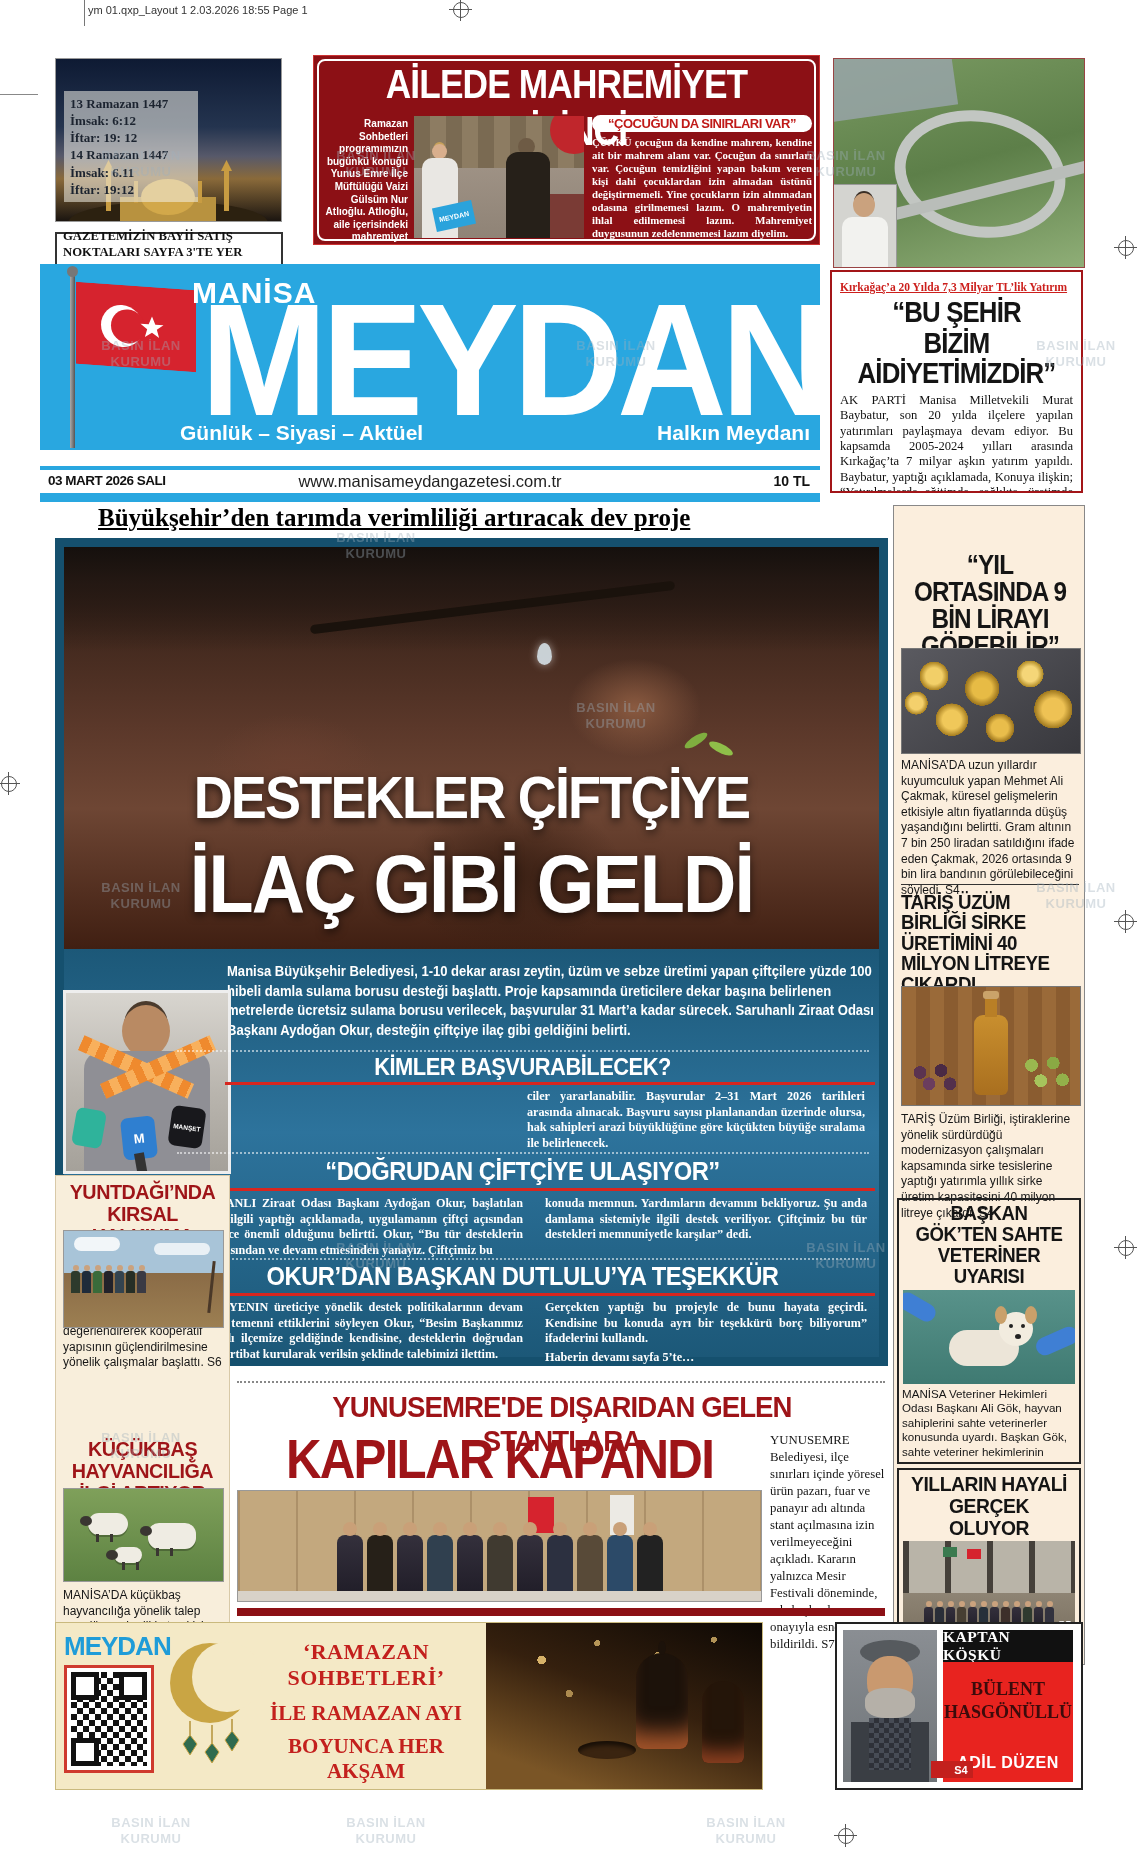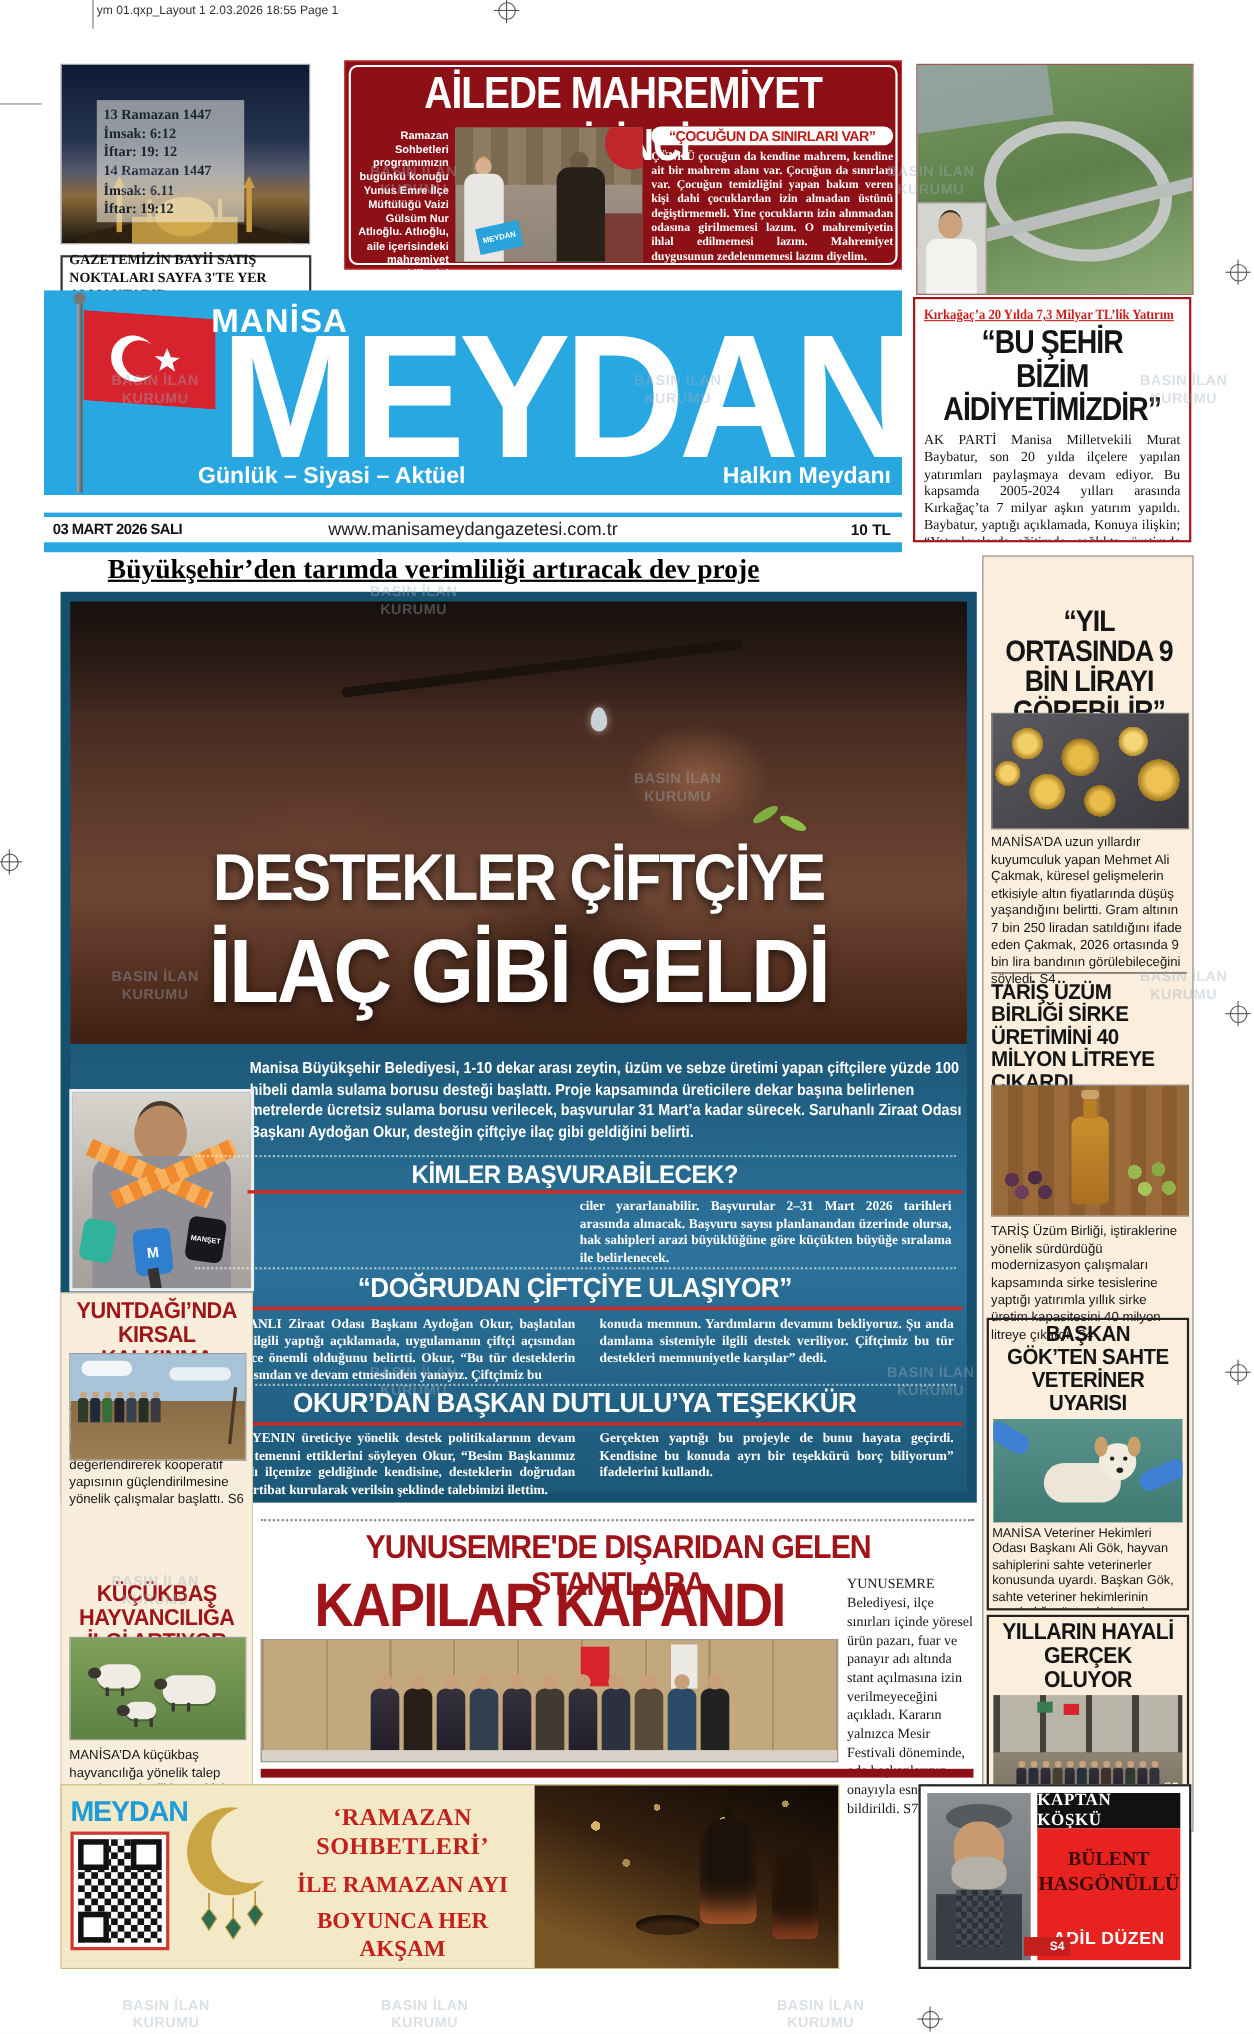--- a/index.html
+++ b/index.html
@@ -15,21 +15,21 @@
   .cross::before{content:"";position:absolute;left:6px;top:-5px;width:1px;height:23px;background:#555;}
   .cross::after{content:"";position:absolute;top:6px;left:-5px;height:1px;width:23px;background:#555;}
   
   #frame{position:absolute;left:55px;top:538px;width:833px;height:828px;background:#15506e;}
   .dotsep{position:absolute;left:122px;width:692px;border-top:2px dotted rgba(255,255,255,.55);}
   .sec-title{position:absolute;left:120px;width:695px;text-align:center;color:#fff;font-weight:700;
              font-size:23px;letter-spacing:-.5px;transform:scaleX(.95);transform-origin:center top;}
   .sec-rule{position:absolute;left:170px;width:650px;height:3px;background:#d7261f;}
   .sec-col{position:absolute;color:#fff;font-family:"Liberation Serif",serif;font-weight:700;
            font-size:12.2px;line-height:1.28;text-align:justify;}
-  .note{display:block;margin-top:19px;text-align:left;}
+  .note{display:block;margin-top:3px;text-align:left;}
   
   .person{position:relative;display:inline-block;width:26px;height:58px;margin:0 2px;
           background:linear-gradient(#34303c,#211e29);border-radius:8px 8px 0 0;}
   .person::before{content:"";position:absolute;top:-13px;left:6px;width:14px;height:14px;border-radius:50%;background:#c9a078;}
   .p-tiny{width:9px;height:22px;margin:0 1px;border-radius:3px 3px 0 0;}
   .p-tiny::before{width:6px;height:6px;left:1.5px;top:-6px;background:#caa27e;}
   .sheep{position:absolute;width:40px;height:22px;background:#efece3;border-radius:11px;box-shadow:0 2px 0 rgba(0,0,0,.25);}
   .sheep::before{content:"";position:absolute;left:-8px;top:3px;width:12px;height:10px;background:#3a3632;border-radius:50%;}
   .sheep::after{content:"";position:absolute;left:8px;bottom:-7px;width:3px;height:8px;background:#3a3632;box-shadow:14px 0 0 #3a3632;}
   .qf{position:absolute;width:18px;height:18px;border:5px solid #111;background:#fff;}
@@ -75,21 +75,21 @@
       <rect x="64" y="40" width="96" height="24" fill="#b8923f"></rect>
       <ellipse cx="112" cy="40" rx="27" ry="18" fill="#d2a84a"></ellipse>
       <rect x="50" y="12" width="5" height="42" fill="#c89c42"></rect>
         <polygon points="52.5,3 47,14 58,14" fill="#c89c42"></polygon>
       <rect x="168" y="12" width="5" height="42" fill="#c89c42"></rect>
         <polygon points="170.5,3 165,14 176,14" fill="#c89c42"></polygon>
       <rect x="78" y="24" width="4" height="22" fill="#c89c42"></rect>
       <rect x="142" y="24" width="4" height="22" fill="#c89c42"></rect>
     </svg>
     <div class="abs serif" style="left:8px;top:32px;width:122px;padding:4px 6px;background:rgba(242,240,232,.55);
-                font-weight:700;font-size:13px;line-height:1.32;color:#1c2430;margin-left:24px;">
+                font-weight:700;font-size:13px;line-height:1.32;color:#1c2430;">
       <div>13 Ramazan 1447</div>
       <div>İmsak: 6:12</div>
       <div>İftar: 19: 12</div>
       <div>14 Ramazan 1447</div>
       <div>İmsak: 6.11</div>
       <div>İftar: 19:12</div>
     </div>
   </div>
   <div class="abs serif" style="left:55px;top:232px;width:212px;height:34px;border:2px solid #333;padding:2px 6px;
               font-weight:700;font-size:12.7px;line-height:1.25;display:flex;align-items:center;">

